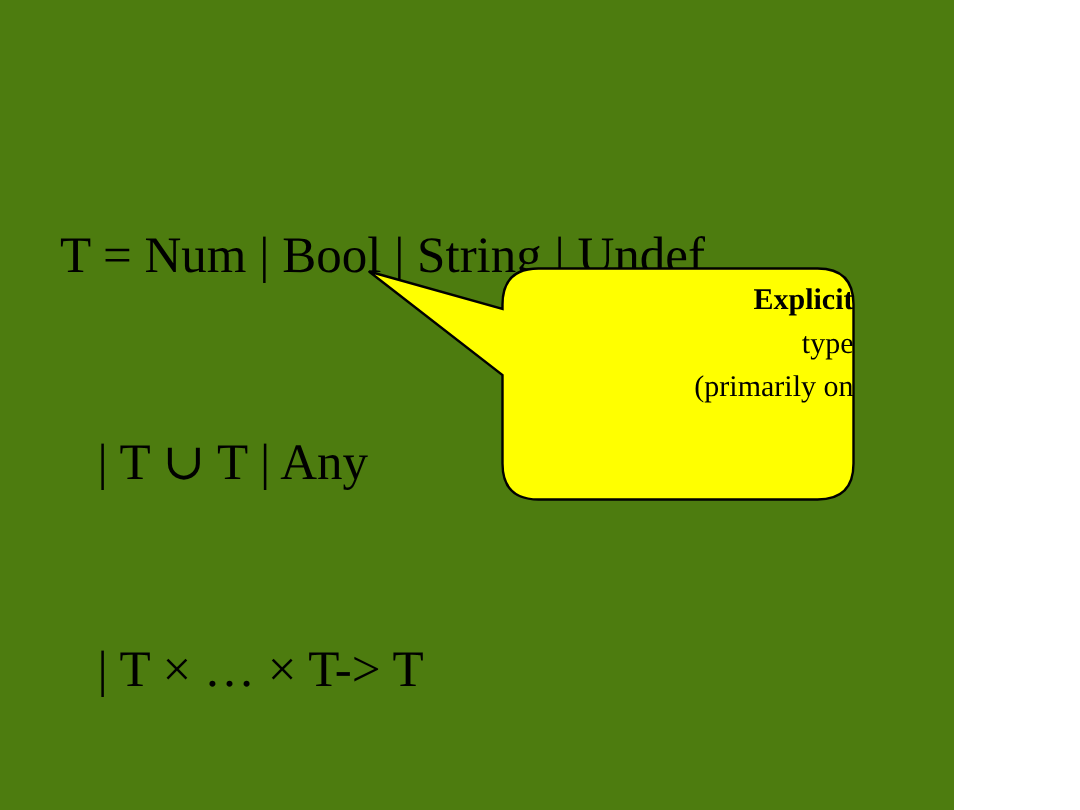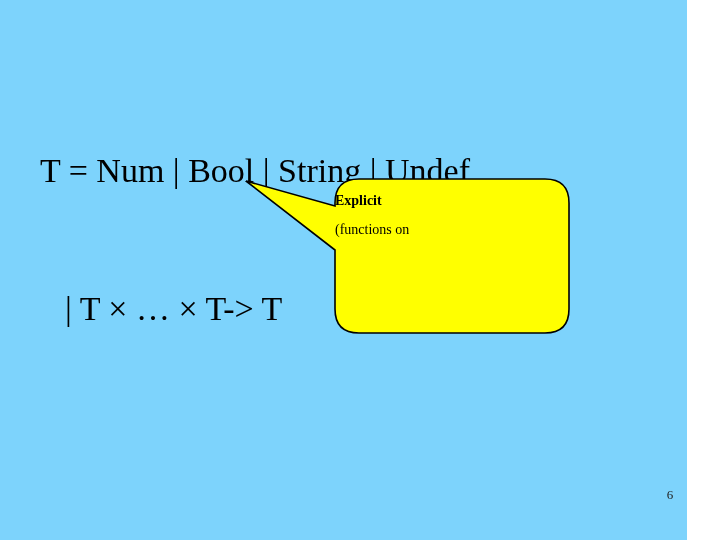--- a/index.html
+++ b/index.html
@@ -2,23 +2,23 @@
 <html><head>
 <meta charset="utf-8">
 <style>
   html, body {
     margin: 0;
     padding: 0;
     background: #ffffff;
   }
   .slide {
     position: relative;
-    width: 687px;
+    width: 636px;
     height: 540px;
-    background: #7dd3fc;
+    background: #4d7c0f;
     overflow: hidden;
     font-family: "Liberation Serif", "DejaVu Serif", serif;
     color: #000000;
   }
   .grammar {
     position: absolute;
     left: 40px;
     top: 56px;
     font-size: 34px;
     line-height: 46px;
@@ -38,22 +38,22 @@
   }
   .callout-svg path {
     stroke-width: 1.6;
     stroke-linejoin: miter;
   }
   .callout-text {
     position: absolute;
     left: 335px;
     top: 186px;
     width: 234px;
-    text-align: left;
-    font-size: 14px;
+    text-align: right;
+    font-size: 20px;
     line-height: 29px;
     color: #000000;
   }
   .callout-text .cline-bold {
     font-weight: bold;
   }
   .page-number {
     position: absolute;
     left: 660px;
     top: 487px;
@@ -63,20 +63,21 @@
     color: #222222;
   }
 </style>
 </head>
 <body>
 
 <div class="slide">
 
   <div class="grammar">
     <div class="gline">T = Num | Bool | String | Undef</div>
+    <div class="gline indent">| T ∪ T | Any</div>
     <div class="gline indent">| T × … × T-&gt; T</div>
     
   </div>
 
   <svg class="callout-svg" viewBox="0 0 720 540" xmlns="http://www.w3.org/2000/svg">
     <path d="M 359 179
              H 545
              Q 569 179 569 203
              V 309
              Q 569 333 545 333
@@ -85,18 +86,19 @@
              V 250
              L 246 181
              L 335 206
              V 203
              Q 335 179 359 179
              Z" fill="#FFFF00" stroke="#000000"></path>
   </svg>
 
   <div class="callout-text">
     <div class="cline-bold">Explicit</div>
-    <div>(functions on</div>
+    <div>type</div>
+    <div>(primarily on</div>
   </div>
 
   <div class="page-number">6</div>
 
 </div>
 
 </body></html>

